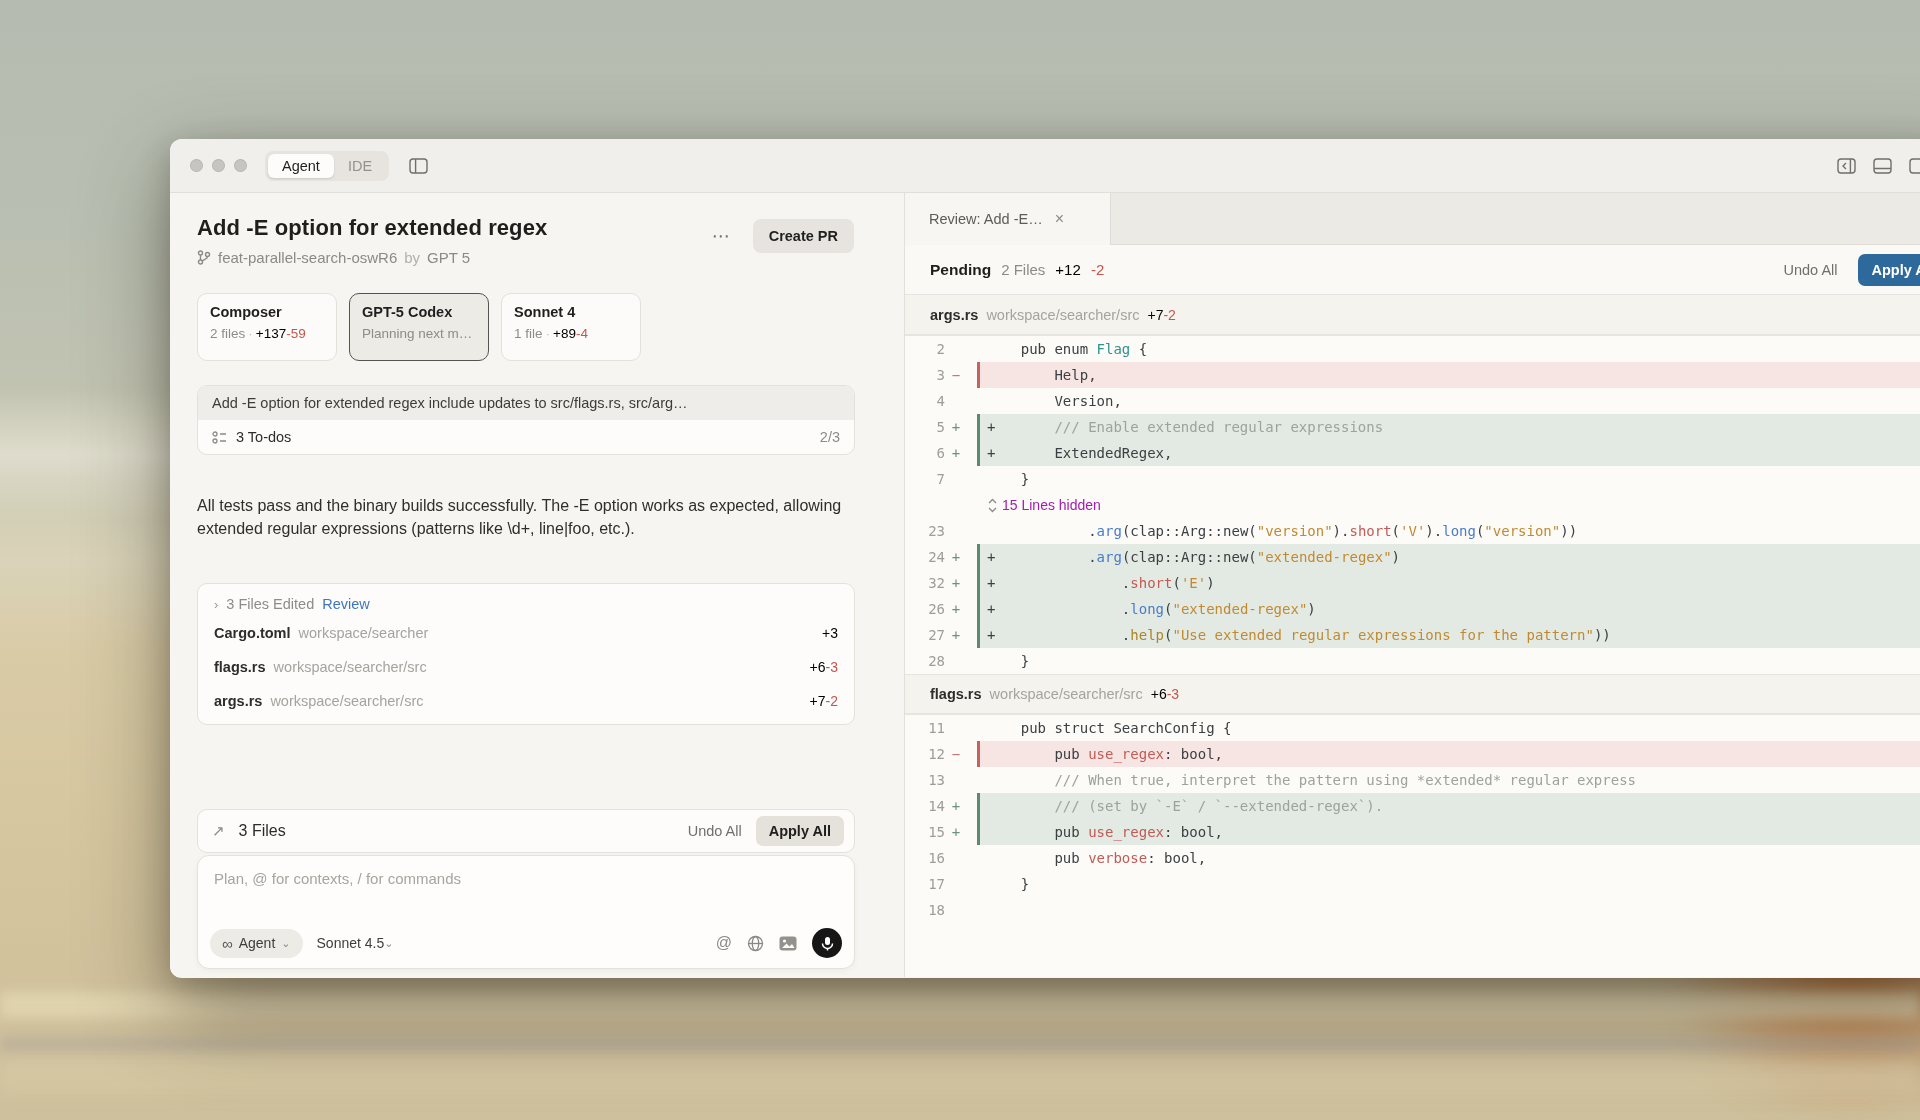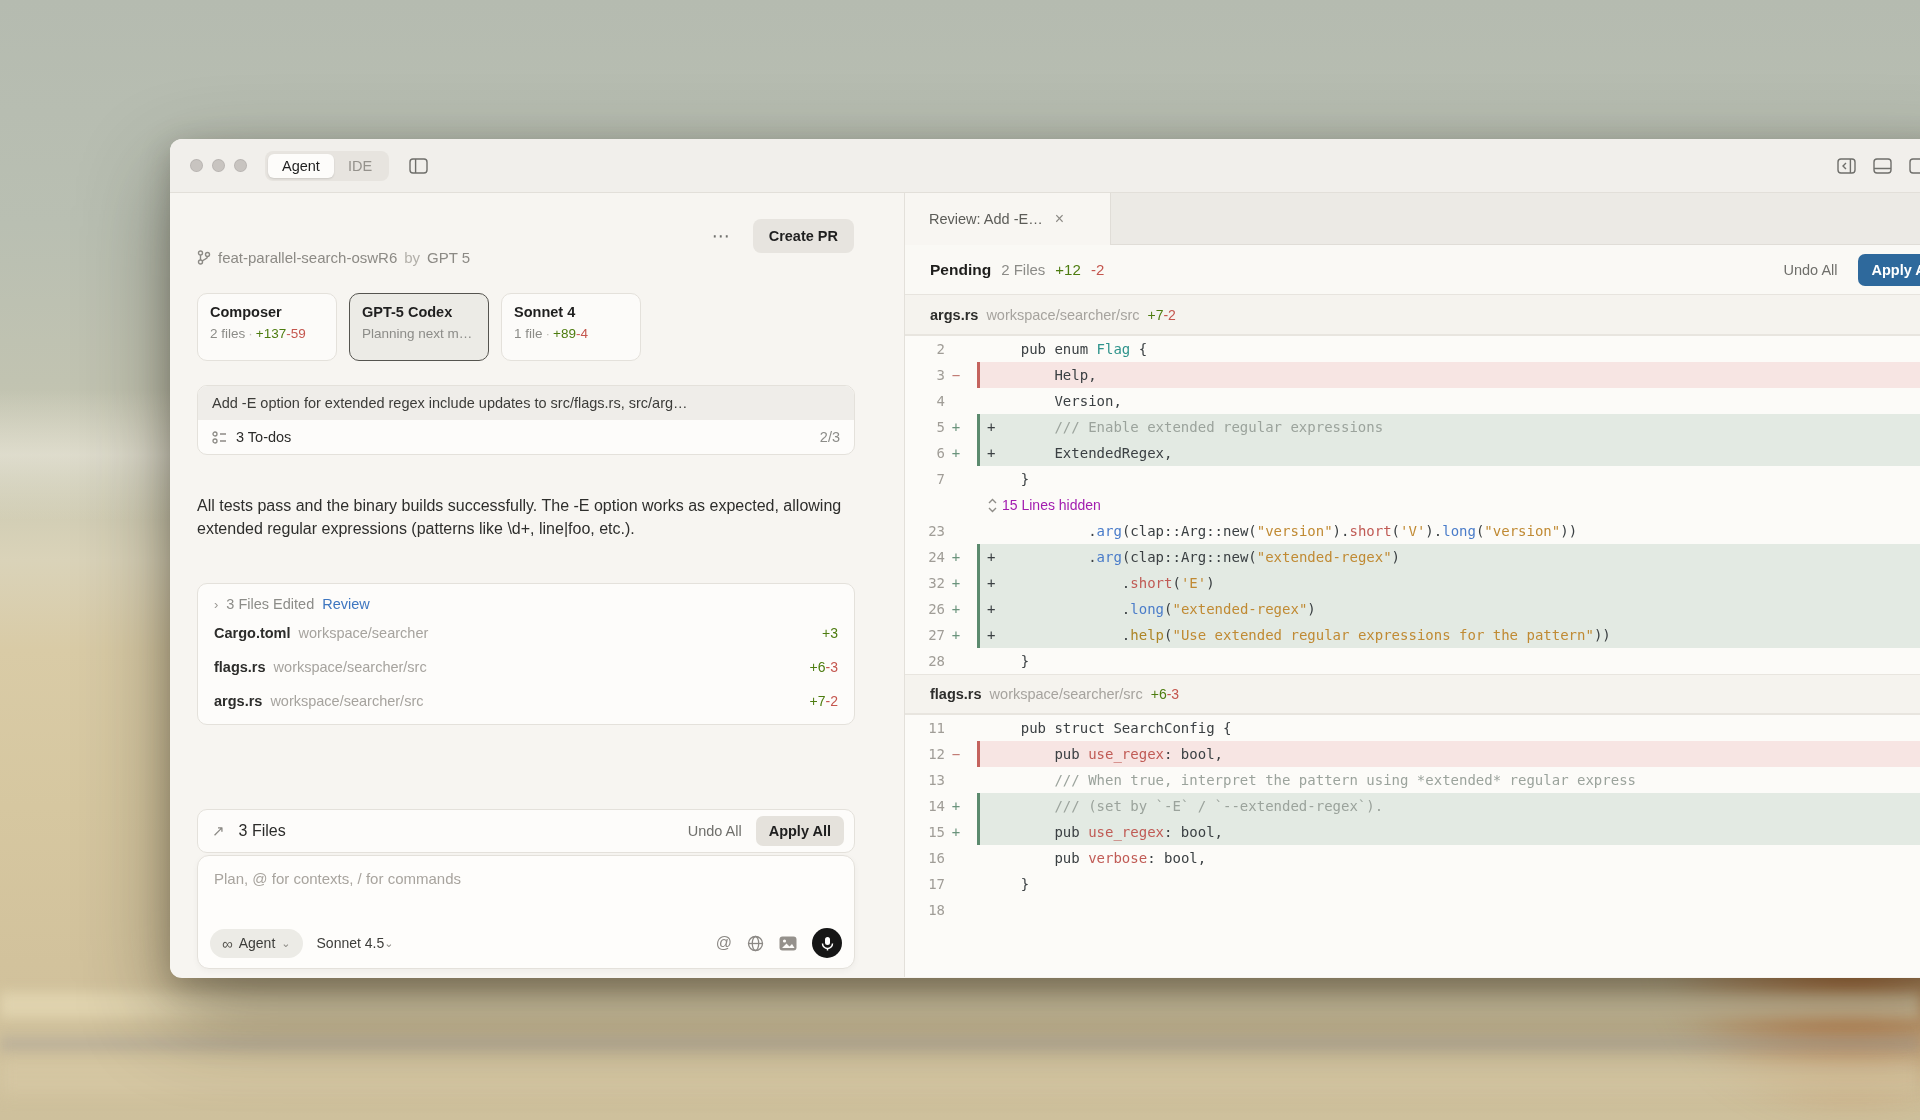--- a/index.html
+++ b/index.html
@@ -49,21 +49,21 @@
   .lp-headactions { position:absolute; top:26px; right:50px; display:flex; align-items:center; gap:22px; }
   .dots { color:#6f6f6c; font-size:18px; letter-spacing:1px; }
   .createpr { background:#e7e4df; border:none; border-radius:8px; padding:9px 16px; font-size:14.5px; font-weight:600; color:#1f1f1f; font-family:inherit; }
 
   .cards { position:absolute; left:27px; top:100px; display:flex; gap:12px; }
   .card { width:140px; height:68px; background:#fcfbf9; border:1px solid #e4e1db; border-radius:10px; padding:10px 12px; }
   .card.selected { background:#ecebe6; border:1.5px solid #55544f; }
   .card-name { font-size:14.5px; font-weight:600; color:#1f1f1f; white-space:nowrap; }
   .card-meta { font-size:13.5px; color:#8c8c88; margin-top:6px; white-space:nowrap; overflow:hidden; }
   .sep-dot { color:#c3c0ba; margin:0 3px; }
-  .plus { color:#4d7c0f;text-align:center; } .minus { color:#c4564e; }
+  .plus { color:#000000;text-align:center; } .minus { color:#c4564e; }
 
   .taskbox { position:absolute; left:27px; top:192px; width:658px; border:1px solid #e4e1db; border-radius:10px; background:#fdfcfa; overflow:hidden; }
   .task-head { background:#efede9; padding:9px 14px; font-size:14.5px; color:#3c3c39; white-space:nowrap; overflow:hidden; text-overflow:ellipsis; }
   .task-row { display:flex; align-items:center; gap:9px; padding:9px 14px; font-size:14.5px; color:#2c2c2a; }
   .task-row .count { margin-left:auto; color:#8c8c88; }
 
   .lp-msg { position:absolute; left:27px; top:301px; width:660px; font-size:16px; line-height:1.45; color:#2e2e2c; }
 
   .filescard { position:absolute; left:27px; top:390px; width:658px; border:1px solid #e4e1db; border-radius:10px; background:#fdfcfa; padding:12px 16px 6px; }
   .fc-head { display:flex; align-items:center; gap:8px; font-size:14.5px; color:#8c8c88; padding-bottom:4px; }
@@ -178,20 +178,21 @@
             <line x1="13" y1="1" x2="13" y2="15"></line>
           </svg>
       </span>
       <span class="gear">⚙</span>
     </div>
   </div>
 
   <div class="content">
 
     <div class="left">
+      <div class="lp-title">Add -E option for extended regex</div>
       <div class="lp-branchrow">
         <span>
           <svg width="14" height="15" viewBox="0 0 14 15" fill="none" stroke="#8c8a85" stroke-width="1.4">
               <circle cx="3.5" cy="3" r="2"></circle>
               <circle cx="3.5" cy="12" r="2"></circle>
               <circle cx="10.5" cy="4.5" r="2"></circle>
               <path d="M3.5 5 v5 M10.5 6.5 c0 3 -4 2.5 -5 4.5"></path>
             </svg>
         </span>
         <span>feat-parallel-search-oswR6</span>

